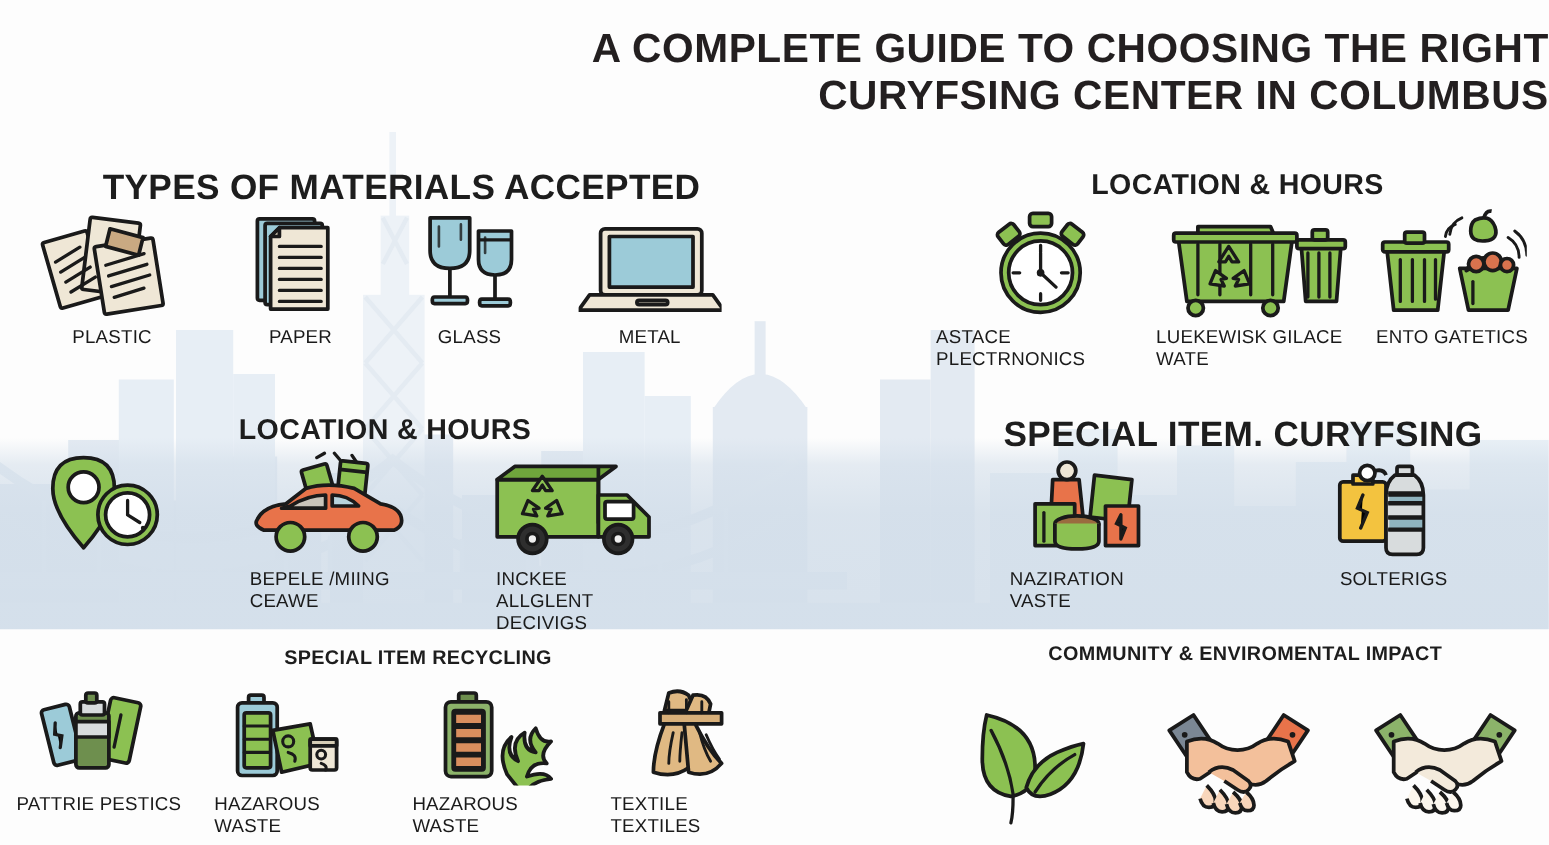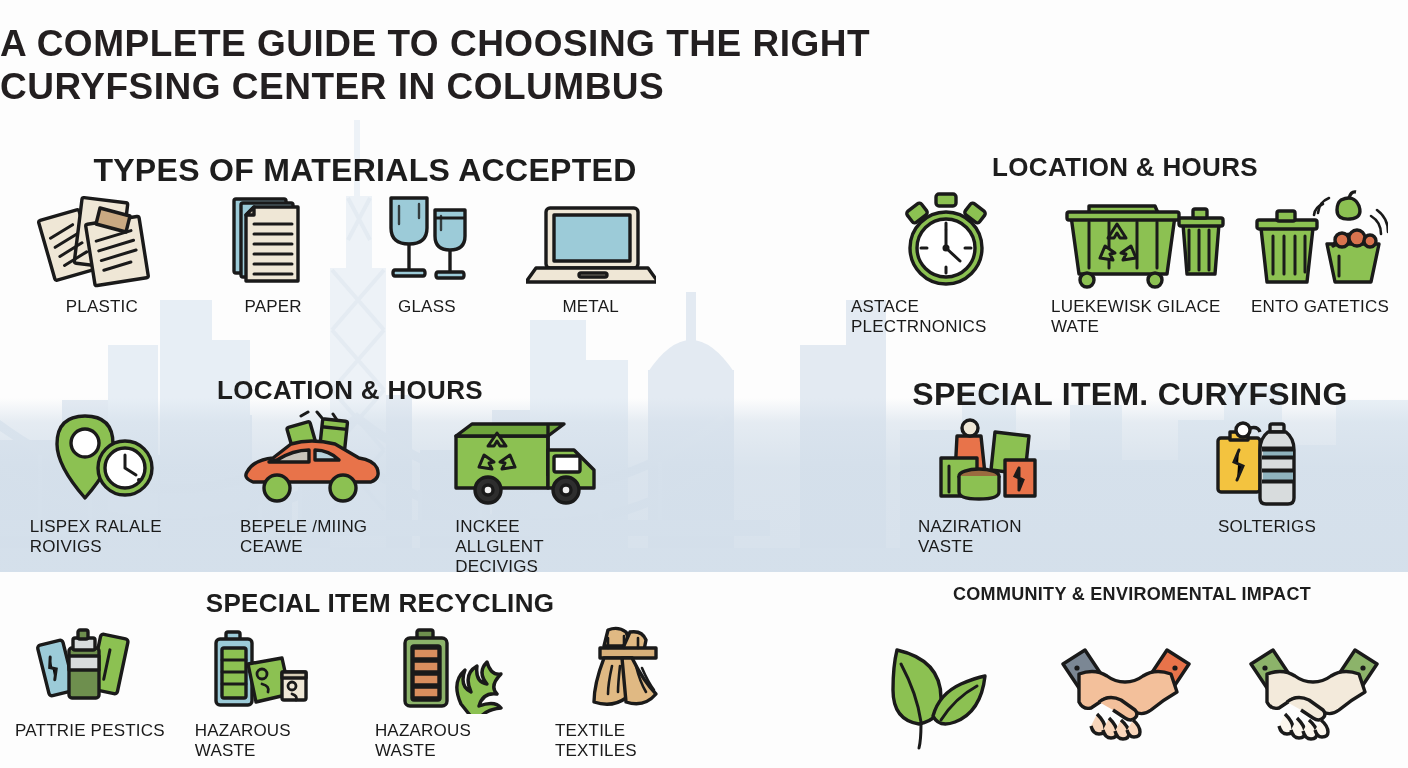--- a/index.html
+++ b/index.html
@@ -21,21 +21,21 @@
       rgba(209,221,233,.55) 14%,
       rgba(209,221,233,.80) 40%,
       rgba(209,221,233,.85) 92%,
       rgba(209,221,233,.85) 100%);
     pointer-events:none;
   }
   #content{position:relative;z-index:3;width:1408px;height:768px;}
 
   
   .main-title{
-    position:absolute;left:0;top:22px;width:1408px;text-align:left;
+    position:absolute;left:0;top:22px;width:1408px;text-align:right;
     font-weight:bold;font-size:37px;letter-spacing:.5px;color:#231f20;
     line-height:43px;
   }
   .main-title span{display:block;}
 
   .sec-title{
     position:absolute;font-weight:bold;color:#1d1d1d;
     letter-spacing:.3px;text-align:center;white-space:nowrap;
   }
 
@@ -296,21 +296,20 @@
               <circle cx="42" cy="33" r="14" fill="#FFFFFF"></circle>
               <circle cx="82" cy="58" r="27" fill="#8CC152"></circle>
               <circle cx="82" cy="58" r="20" fill="#FFFFFF"></circle>
             </g>
             <g stroke="#1a1a1a" stroke-width="3" stroke-linecap="round">
               <path d="M82 58 L82 45 M82 58 L93 65"></path>
             </g>
             <circle cx="96" cy="70" r="2" fill="#1a1a1a"></circle>
           </svg>
         </div>
-        <div class="item-label lbl-narrow">LISPEX RALALE ROIVIGS</div>
       </div>
 
       <div class="item">
         <div class="icon-box" style="height:100px;">
           <svg width="152" height="100" viewBox="0 0 152 100">
             <g stroke="#1a1a1a" stroke-width="3.4" stroke-linejoin="round">
               <rect x="51" y="14" width="24" height="28" rx="2" fill="#8CC152" transform="rotate(-16 63 28)"></rect>
               <rect x="82" y="10" width="25" height="32" rx="2" fill="#8CC152" transform="rotate(6 94 26)"></rect>
               <path d="M82 18 h25" transform="rotate(6 94 26)"></path>
               <path d="M8 62 q6 -12 26 -14 l18 -14 q20 -6 44 0 l24 14 q14 2 18 10 q4 10 -6 14 h-118 q-10 -4 -6 -10 z" fill="#E8734A"></path>
@@ -401,21 +400,21 @@
             <g stroke="#1a1a1a" stroke-width="3" fill="none">
               <path d="M50 36 h32 M50 43 h32 M50 57 h32 M50 67 h32"></path>
             </g>
           </svg>
         </div>
         <div class="item-label lbl-narrow">SOLTERIGS</div>
       </div>
 
     </div>
 
-    <div class="sec-title" style="left:0;top:588px;width:760px;font-size:26px;">SPECIAL ITEM RECYCLING</div>
+    <div class="sec-title" style="left:0;top:588px;width:760px;font-size:18px;">SPECIAL ITEM RECYCLING</div>
 
     <div class="items" style="left:0px;top:626px;width:720px;justify-content:space-around;">
 
       <div class="item">
         <div class="icon-box" style="height:88px;">
           <svg width="110" height="88" viewBox="0 0 110 88">
             <g stroke="#1a1a1a" stroke-width="3.4" stroke-linejoin="round">
               <rect x="8" y="16" width="26" height="52" rx="3" fill="#9CCBD8" transform="rotate(-14 21 42)"></rect>
               <rect x="60" y="10" width="28" height="56" rx="3" fill="#8CC152" transform="rotate(12 74 38)"></rect>
               <rect x="34" y="22" width="30" height="50" rx="3" fill="#6E8F4E"></rect>

